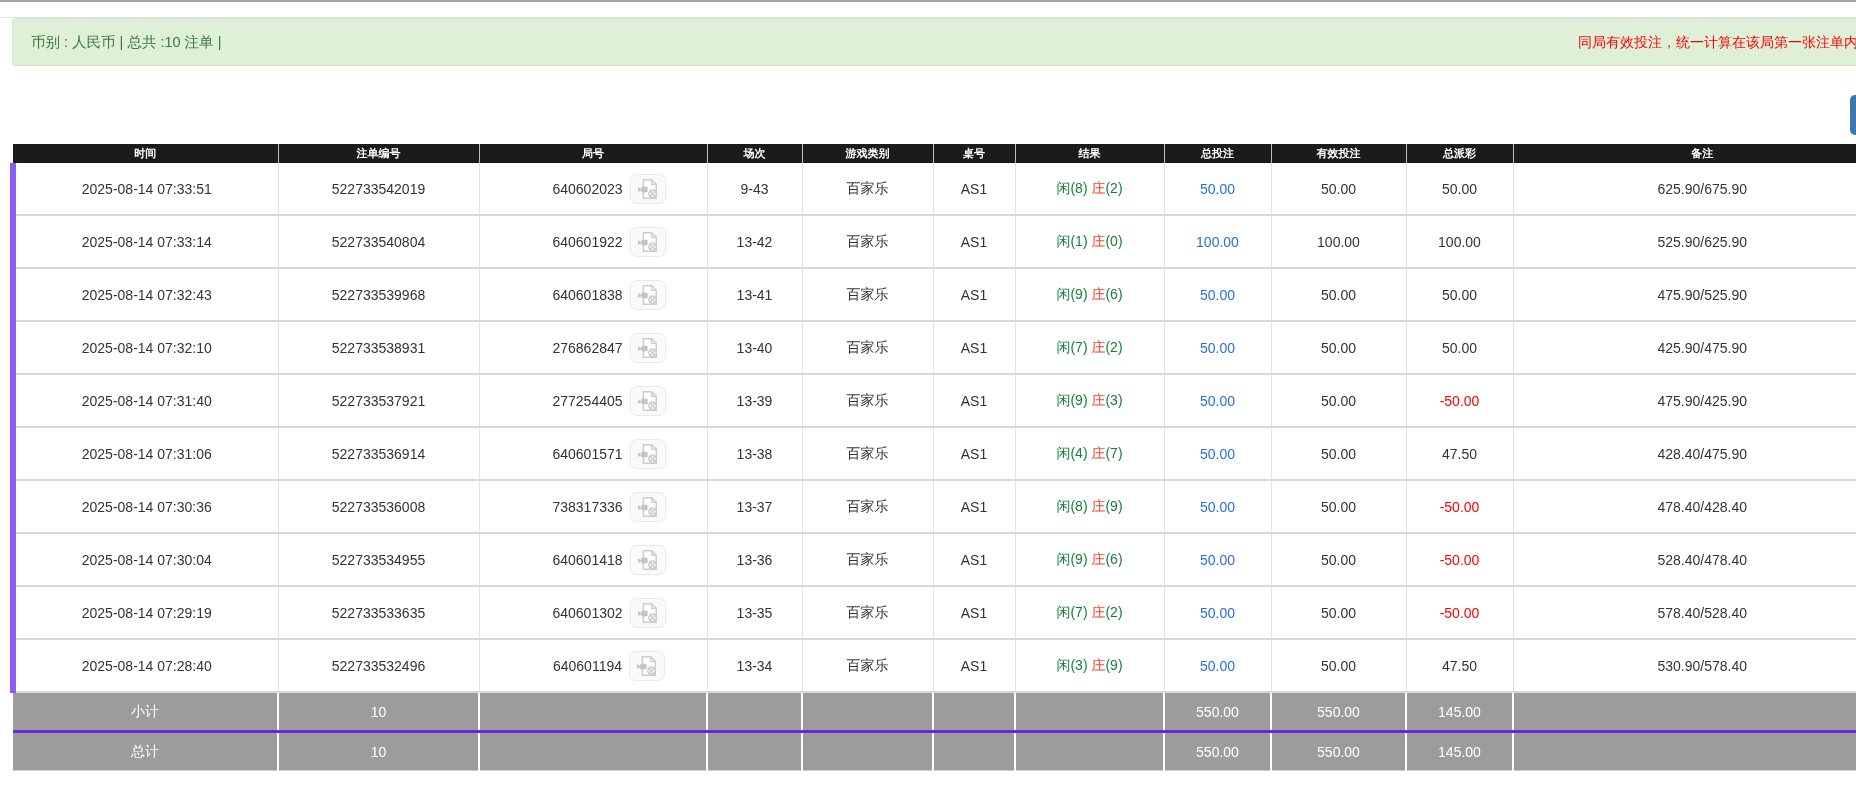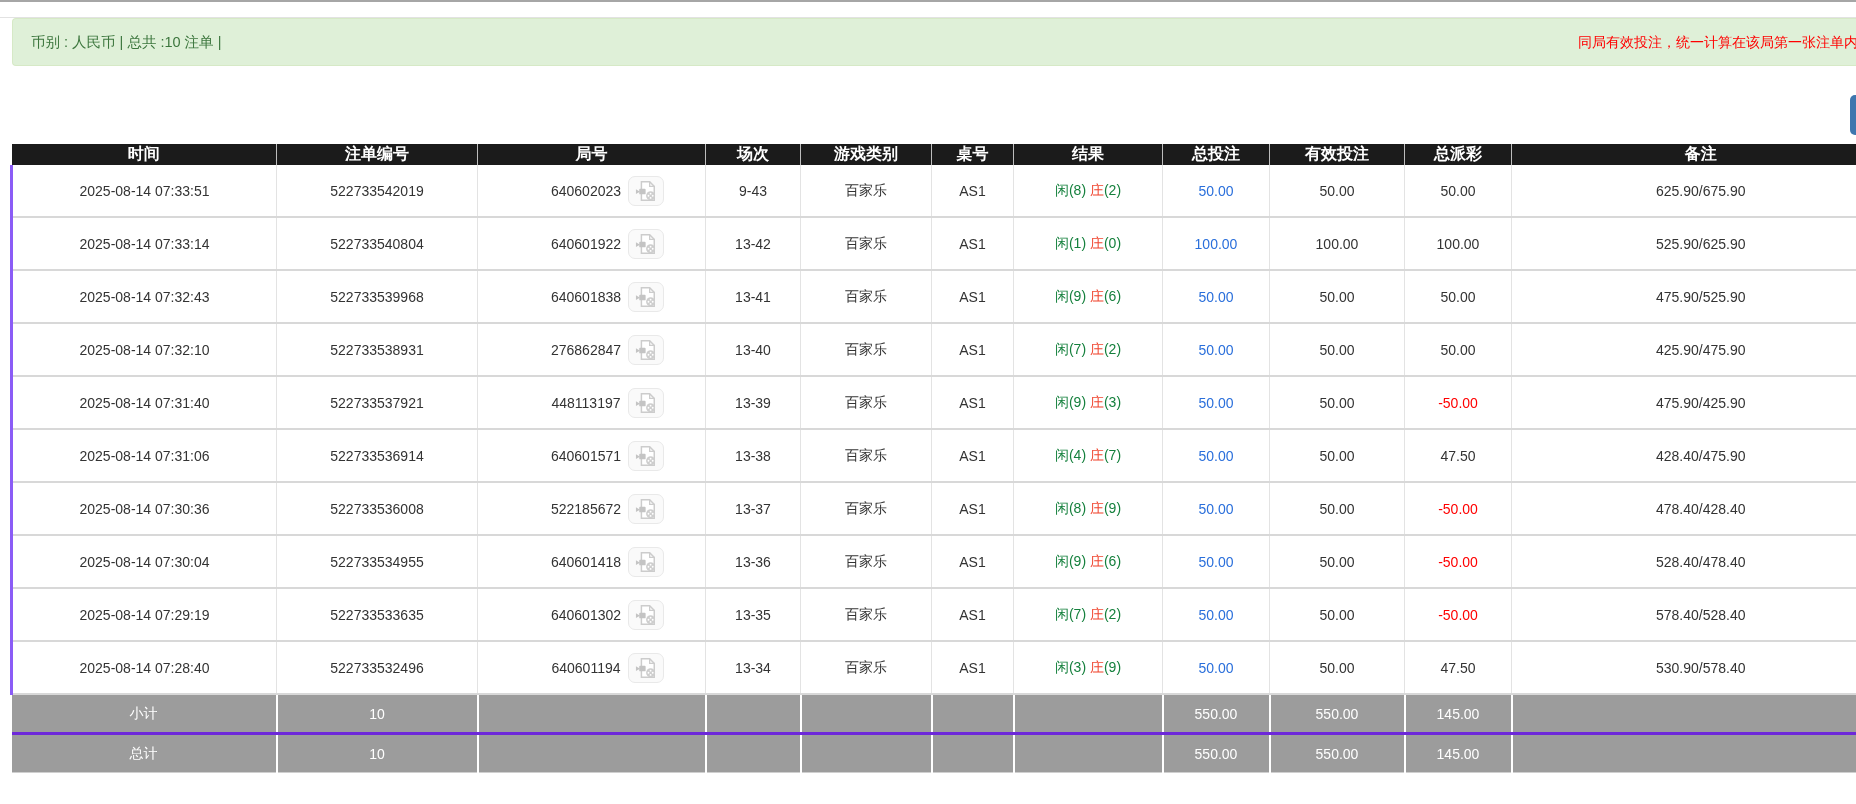--- a/index.html
+++ b/index.html
@@ -16,29 +16,29 @@
     border-radius:4px 0 0 4px;display:flex;align-items:center;padding-left:18px;
     font-size:14.5px;color:#3c763d;position:relative;overflow:hidden;
   }
   .alert .notice{position:absolute;left:1565px;top:0;height:46px;line-height:46px;color:#ff0000;white-space:nowrap;font-size:14px;}
   
   .side-btn{position:absolute;left:1850px;top:95px;width:28px;height:40px;background:#3e76ae;border:none;border-radius:5px;padding:0;}
   
   .table-wrap{margin-top:78px;margin-left:10px;width:1878px;}
   table{border-collapse:collapse;table-layout:fixed;width:1878px;}
   thead th{
-    background:#1b1b1b;color:#fff;height:19px;font-size:16px;font-weight:bold;
+    background:#1b1b1b;color:#fff;height:19px;font-size:11px;font-weight:bold;
     border-right:1px solid #bdbdbd;text-align:center;padding:0;
   }
   thead th:last-child{border-right:none;}
   tbody td{
     height:51px;background:#fff;color:#333;font-size:14px;text-align:center;padding:0;
     border-bottom:2px solid #d8d8d8;border-right:1px solid #e3e3e3;
   }
-  tbody td:first-child{border-left:3px solid #8b5cf6;}
+  tbody td:first-child{border-left:6px solid #8b5cf6;}
   tbody td:last-child{border-right:none;}
   tfoot td{
     background:#9c9c9c;color:#fff;height:37px;font-size:14px;text-align:center;padding:0;
     border-right:2px solid #fff;border-bottom:3px solid #6d28d9;
   }
   tfoot td:last-child{border-right:none;}
   tfoot tr:last-child td{border-bottom:1px solid #cfcfcf;}
   .blue{color:#2a6fdb;}
   .res-blue{color:#15803d;}
   .res-red{color:#f0452f;}
@@ -189,21 +189,21 @@
           <td>AS1</td>
           <td><span class="res-blue">闲(7) </span><span class="res-red">庄</span><span class="res-blue">(2)</span></td>
           <td><span class="blue">50.00</span></td>
           <td>50.00</td>
           <td>50.00</td>
           <td>425.90/475.90</td>
         </tr>
         <tr>
           <td>2025-08-14 07:31:40</td>
           <td>522733537921</td>
-          <td><span class="round-no">448113197</span><button class="video-btn">
+          <td><span class="round-no">277254405</span><button class="video-btn">
               <svg width="24" height="22" viewBox="0 0 26 24">
                 <path d="M8 2 h9 l5 5 v15 h-14 z" fill="#ffffff" stroke="#cccccc" stroke-width="1.6"></path>
                 <path d="M17 2 v5 h5" fill="none" stroke="#cccccc" stroke-width="1.4"></path>
                 <path d="M2 10 l4.4 2.7 L2 15.4 z" fill="#c4c4c4"></path>
                 <rect x="5.6" y="9.6" width="7" height="6" rx="1" fill="#c4c4c4"></rect>
                 <circle cx="18" cy="17.2" r="4.9" fill="#cecece"></circle>
                 <circle cx="18" cy="14.9" r="1" fill="#ffffff"></circle>
                 <circle cx="18" cy="19.5" r="1" fill="#ffffff"></circle>
                 <circle cx="15.7" cy="17.2" r="1" fill="#ffffff"></circle>
                 <circle cx="20.3" cy="17.2" r="1" fill="#ffffff"></circle>
@@ -239,21 +239,21 @@
           <td>AS1</td>
           <td><span class="res-blue">闲(4) </span><span class="res-red">庄</span><span class="res-blue">(7)</span></td>
           <td><span class="blue">50.00</span></td>
           <td>50.00</td>
           <td>47.50</td>
           <td>428.40/475.90</td>
         </tr>
         <tr>
           <td>2025-08-14 07:30:36</td>
           <td>522733536008</td>
-          <td><span class="round-no">522185672</span><button class="video-btn">
+          <td><span class="round-no">738317336</span><button class="video-btn">
               <svg width="24" height="22" viewBox="0 0 26 24">
                 <path d="M8 2 h9 l5 5 v15 h-14 z" fill="#ffffff" stroke="#cccccc" stroke-width="1.6"></path>
                 <path d="M17 2 v5 h5" fill="none" stroke="#cccccc" stroke-width="1.4"></path>
                 <path d="M2 10 l4.4 2.7 L2 15.4 z" fill="#c4c4c4"></path>
                 <rect x="5.6" y="9.6" width="7" height="6" rx="1" fill="#c4c4c4"></rect>
                 <circle cx="18" cy="17.2" r="4.9" fill="#cecece"></circle>
                 <circle cx="18" cy="14.9" r="1" fill="#ffffff"></circle>
                 <circle cx="18" cy="19.5" r="1" fill="#ffffff"></circle>
                 <circle cx="15.7" cy="17.2" r="1" fill="#ffffff"></circle>
                 <circle cx="20.3" cy="17.2" r="1" fill="#ffffff"></circle>

